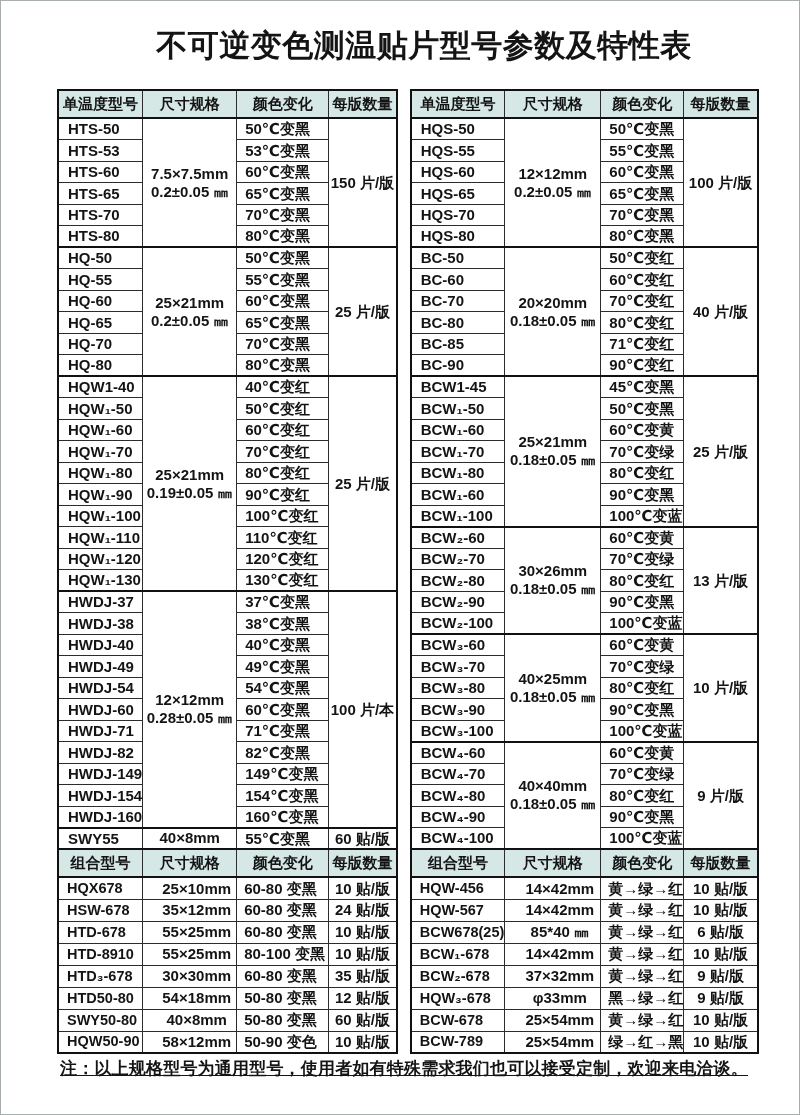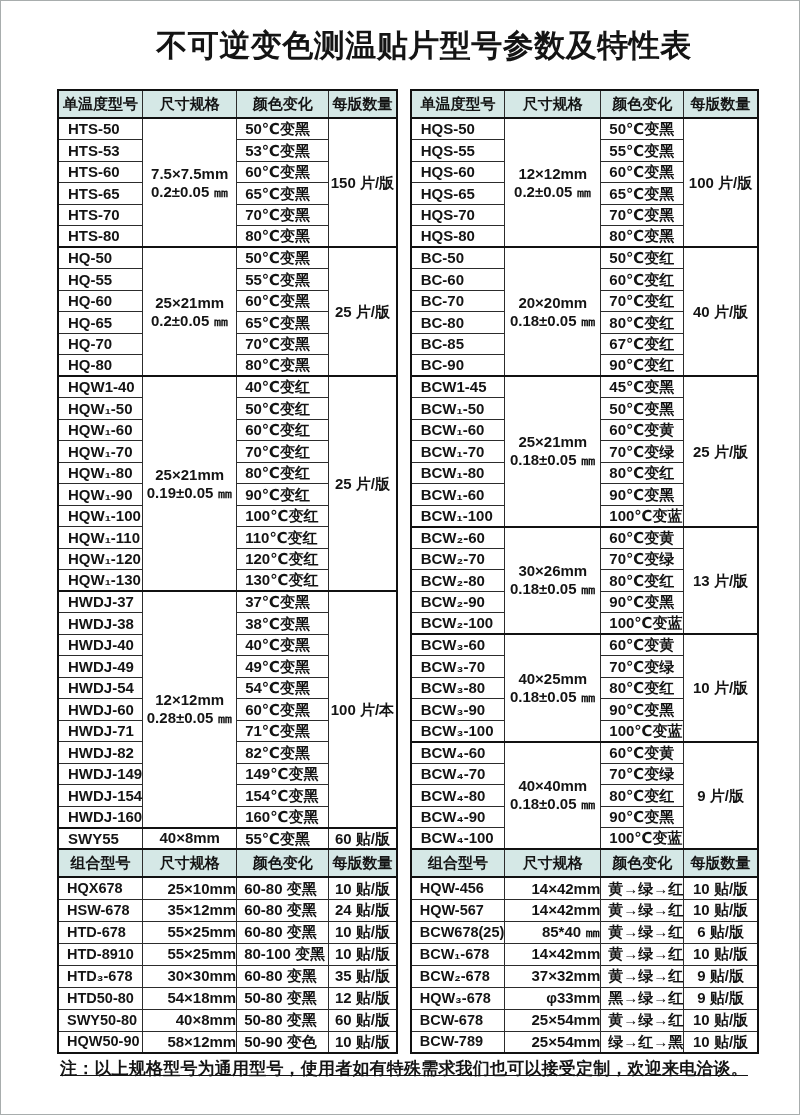--- a/index.html
+++ b/index.html
@@ -22,21 +22,21 @@
   th { background:var(--header-bg,#d5e8e6); height:26px; text-align:center; }
   tr.data-row { height:21.5px; }
   tr.combo-row { height:22px; }
   tr.group-start > td, tr.group-start > th { border-top:2px solid #111; }
   td.model { text-align:left; padding-left:9px; }
   td.size  { text-align:center;margin-left:46px; }
   td.size .size-line { line-height:18px; }
   td.change{ text-align:left; padding-left:8px; }
   td.qty   { text-align:center; }
   tr.combo-row td.model { font-size:14.5px; padding-left:8px; }
-  tr.combo-row td.size  { text-align:right; padding-left:14px; }
+  tr.combo-row td.size  { text-align:center; padding-left:14px; }
   tr.combo-row td.change{ padding-left:7px; }
   .note {
     position:absolute; left:59px; top:1056px;
     font-size:17px; letter-spacing:0.2px;text-decoration:underline;
   }
 </style>
 </head>
 <body>
 
 <div class="page">
@@ -331,21 +331,21 @@
           <tr class="data-row">
             <td class="model">BC-70</td>
             <td class="change">70℃变红</td>
           </tr>
           <tr class="data-row">
             <td class="model">BC-80</td>
             <td class="change">80℃变红</td>
           </tr>
           <tr class="data-row">
             <td class="model">BC-85</td>
-            <td class="change">67℃变红</td>
+            <td class="change">71℃变红</td>
           </tr>
           <tr class="data-row">
             <td class="model">BC-90</td>
             <td class="change">90℃变红</td>
           </tr>
           <tr class="data-row group-start">
             <td class="model">BCW1-45</td>
             <td class="size" rowspan="7">
               <div class="size-line">25×21mm</div>
               <div class="size-line">0.18±0.05 ㎜</div>

